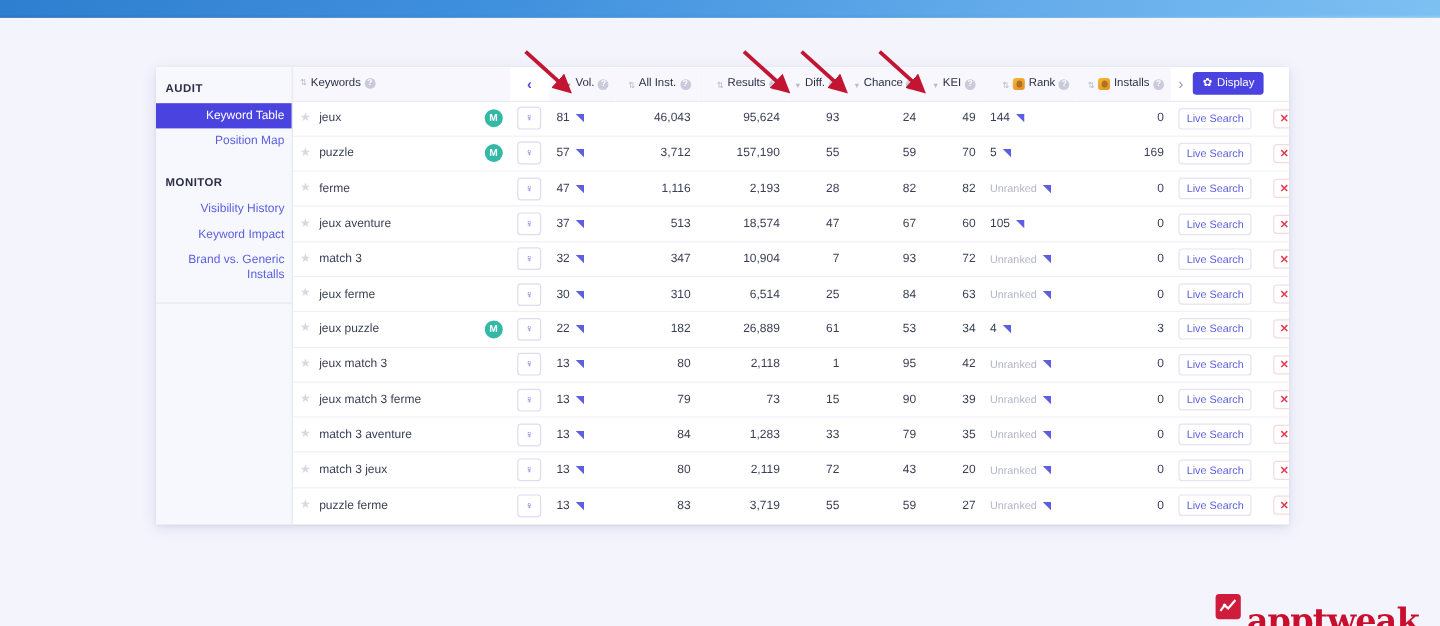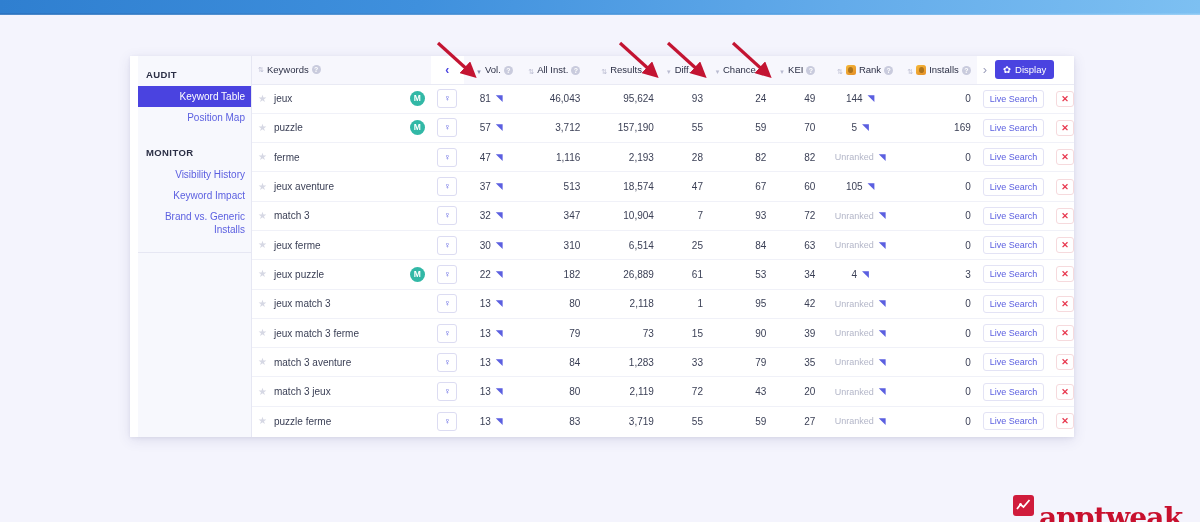--- a/index.html
+++ b/index.html
@@ -32,21 +32,20 @@
     overflow: hidden;
   }
 
   
   .sidebar {
     width: 114px; flex: none;
     background: #f7f8fd;
     border-right: 1px solid #e6e7f3;
     padding: 8px 0 0 0;
     position: relative;
-    margin-left: 8px;
   }
   .side-group-title {
     font-size: 9.5px; font-weight: bold; color: #2b2f45;
     letter-spacing: .4px; padding: 0 0 0 8px; margin: 5px 0 6px 0;
   }
   .side-item {
     font-size: 10px; color: #5b5fe0; line-height: 13px;
     padding: 4px 6px 4px 8px; cursor: pointer; text-align: right;
   }
   .side-item.active {
@@ -114,24 +113,24 @@
     margin-left: auto; width: 15px; height: 15px; border-radius: 50%;
     background: #32b8a6; color: #fff; font-size: 8.5px; font-weight: bold;
     line-height: 15px; text-align: center; flex: none;
   }
   .bulb-btn {
     width: 20px; height: 19px; border: 1px solid #dcdcf2; border-radius: 3px;
     background: #fff; color: #5b5fe0; font-size: 9px; line-height: 17px;
     text-align: center; margin: 0 auto; cursor: pointer;
   }
   .num { text-align: right; }
-  .val-row { display: flex; align-items: center; justify-content: center; gap: 5px; }
+  .val-row { display: flex; align-items: center; justify-content: flex-start; gap: 5px; }
   .chart-ico { color: #5b5fe0; font-size: 9px; line-height: 9px; }
   .unranked { color: #b3b6c8; font-size: 9px; }
-  .act-cell { display: flex; align-items: center; justify-content: flex-start; gap: 12px; }
+  .act-cell { display: flex; align-items: center; justify-content: flex-start; gap: 18px; }
   .live-btn {
     border: 1px solid #e3e3f5; border-radius: 3px; background: #fff;
     color: #5b5fe0; font-size: 9px; padding: 3px 6px; cursor: pointer;
     line-height: 10px;
   }
   .del-btn {
     border: 1px solid #f6dadd; border-radius: 3px; background: #fff;
     color: #e8384f; font-size: 9px; font-weight: bold; padding: 2px 4px;
     cursor: pointer; line-height: 10px;
   }

